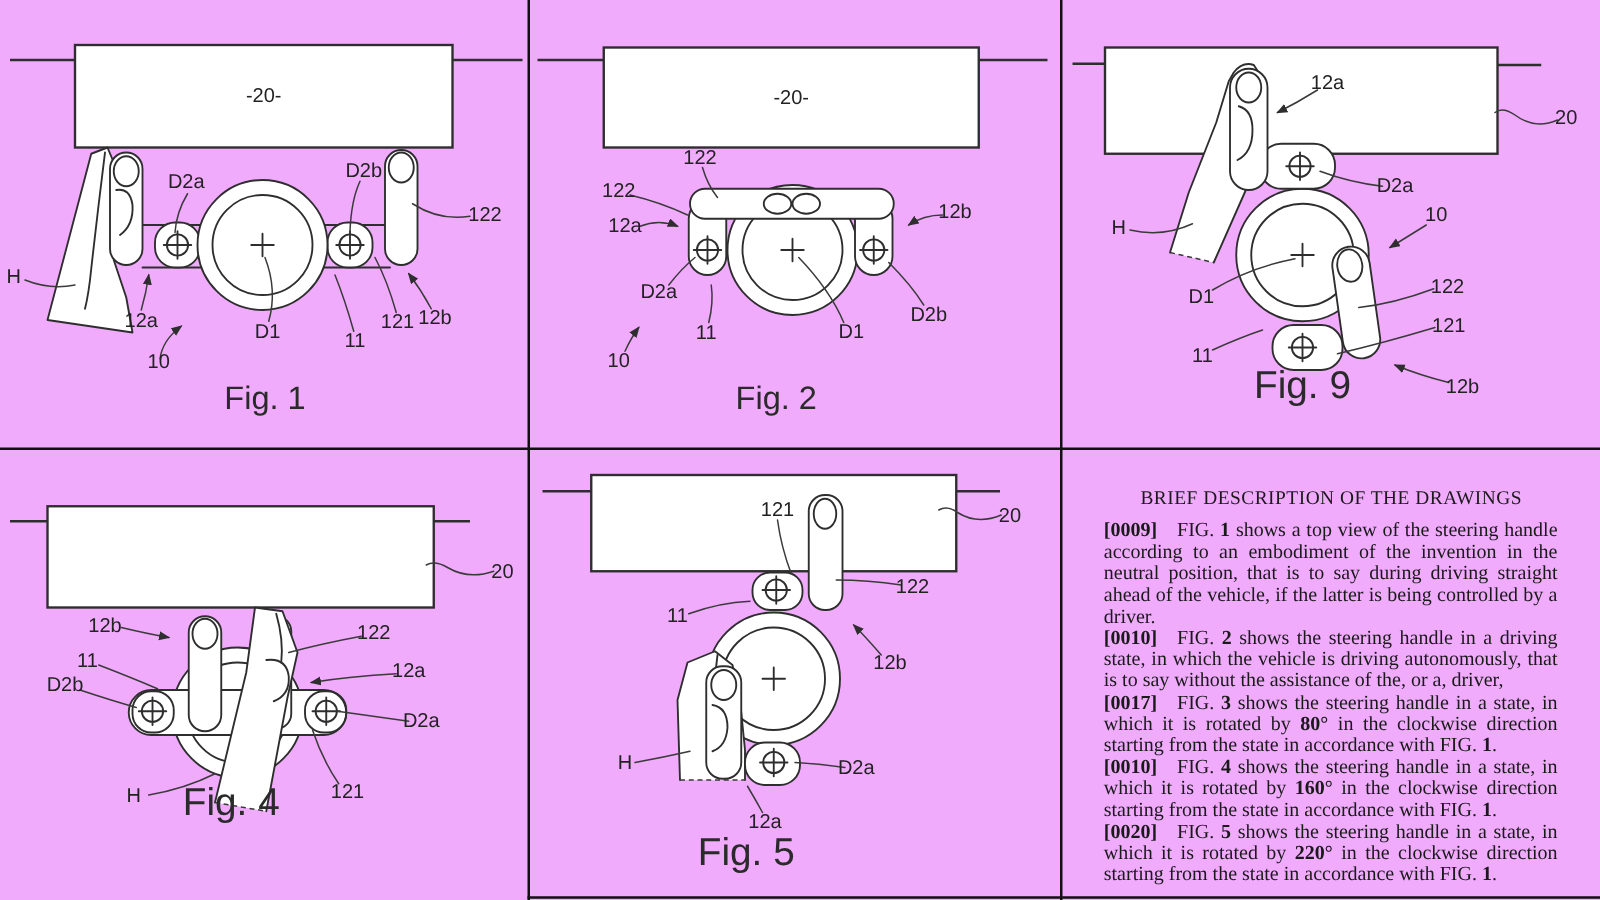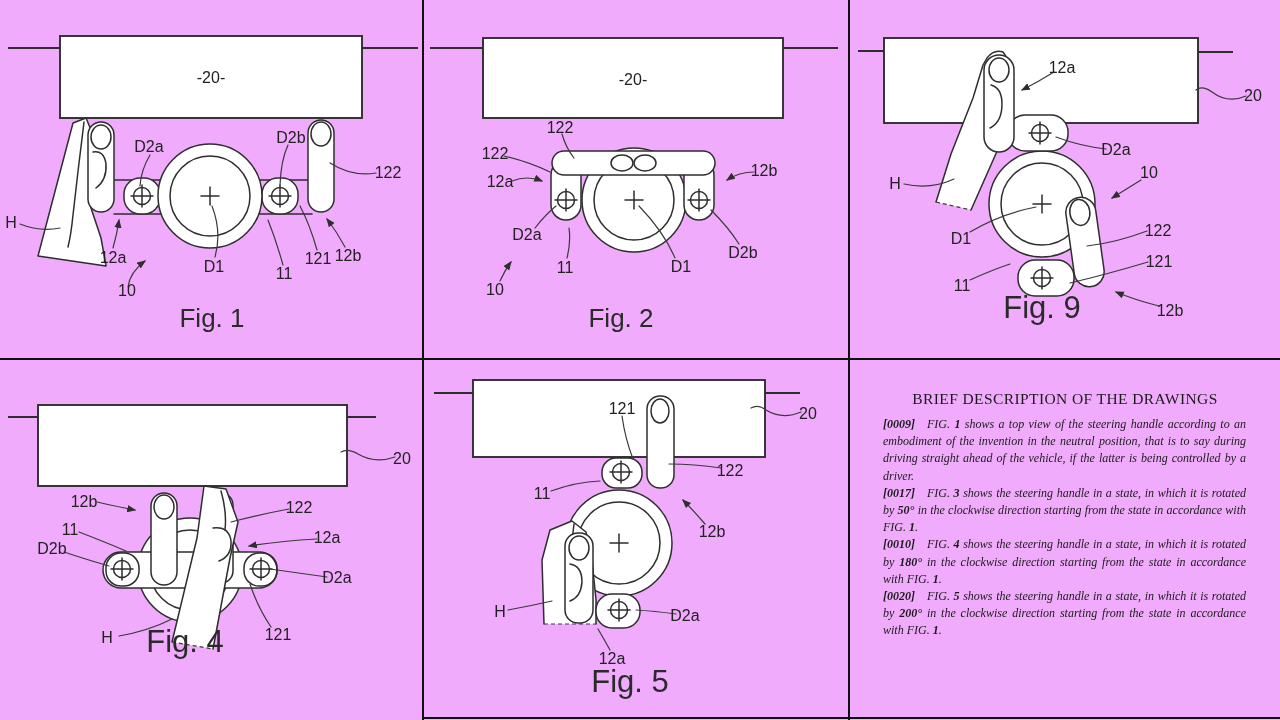--- a/index.html
+++ b/index.html
@@ -18,21 +18,21 @@
        text-anchor:middle;dominant-baseline:central;}
   .cap{position:absolute;transform:translateX(-50%);color:#2a2a2a;white-space:nowrap;
        font-family:"Liberation Sans",sans-serif;}
   .cap-s{font-size:26px;}
   .cap-l{font-size:31px;}
   
   .desc{position:absolute;left:850px;top:360px;width:430px;height:357px;color:#1a1a1a;
         font-family:"Liberation Serif",serif;}
   .desc h2{font-size:15.5px;font-weight:normal;text-align:center;margin:30px 10px 8px 10px;
            letter-spacing:.4px;}
-  .desc-body{margin:6px 34px 0 33px;font-size:12px;line-height:17.2px;text-align:justify;font-style:italic;}
+  .desc-body{margin:6px 34px 0 33px;font-size:16px;line-height:17.2px;text-align:justify;}
   .desc-body p{margin:0;}
   .b{font-weight:bold;}
 </style>
 </head>
 <body>
 
 <div class="page">
 
   <svg width="0" height="0" style="position:absolute">
     <defs>
@@ -296,26 +296,27 @@
       </g>
     <text x="198" y="48" class="lbl">121</text>
         <text x="384" y="53" class="lbl">20</text>
         <text x="306" y="110" class="lbl">122</text>
         <text x="118" y="133" class="lbl">11</text>
         <text x="288" y="171" class="lbl">12b</text>
         <text x="76" y="251" class="lbl">H</text>
         <text x="261" y="255" class="lbl">D2a</text>
         <text x="188" y="298" class="lbl">12a</text>
       </svg>
-    <div class="cap cap-l" style="left:206px;top:304px">Fig. 5</div>
+    <div class="cap cap-l" style="left:173px;top:304px">Fig. 5</div>
   </section>
 
   <section class="desc">
     <h2>BRIEF DESCRIPTION OF THE DRAWINGS</h2>
     <div class="desc-body" id="desc-paras">
         <p><span class="b">[0009]</span><span>  FIG. </span><span class="b">1</span><span> shows a top view of the steering handle according to an embodiment of the invention in the neutral position, that is to say during driving straight ahead of the vehicle, if the latter is being controlled by a driver.</span></p>
-        <p><span class="b">[0017]</span><span>  FIG. </span><span class="b">3</span><span> shows the steering handle in a state, in which it is rotated by </span><span class="b">50°</span><span> in the clockwise direction starting from the state in accordance with FIG. </span><span class="b">1</span><span>.</span></p>
-        <p><span class="b">[0010]</span><span>  FIG. </span><span class="b">4</span><span> shows the steering handle in a state, in which it is rotated by </span><span class="b">180°</span><span> in the clockwise direction starting from the state in accordance with FIG. </span><span class="b">1</span><span>.</span></p>
-        <p><span class="b">[0020]</span><span>  FIG. </span><span class="b">5</span><span> shows the steering handle in a state, in which it is rotated by </span><span class="b">200°</span><span> in the clockwise direction starting from the state in accordance with FIG. </span><span class="b">1</span><span>.</span></p>
+        <p><span class="b">[0010]</span><span>  FIG. </span><span class="b">2</span><span> shows the steering handle in a driving state, in which the vehicle is driving autonomously, that is to say without the assistance of the, or a, driver,</span></p>
+        <p><span class="b">[0017]</span><span>  FIG. </span><span class="b">3</span><span> shows the steering handle in a state, in which it is rotated by </span><span class="b">80°</span><span> in the clockwise direction starting from the state in accordance with FIG. </span><span class="b">1</span><span>.</span></p>
+        <p><span class="b">[0010]</span><span>  FIG. </span><span class="b">4</span><span> shows the steering handle in a state, in which it is rotated by </span><span class="b">160°</span><span> in the clockwise direction starting from the state in accordance with FIG. </span><span class="b">1</span><span>.</span></p>
+        <p><span class="b">[0020]</span><span>  FIG. </span><span class="b">5</span><span> shows the steering handle in a state, in which it is rotated by </span><span class="b">220°</span><span> in the clockwise direction starting from the state in accordance with FIG. </span><span class="b">1</span><span>.</span></p>
       </div>
   </section>
 
 </div>
 
 </body></html>

